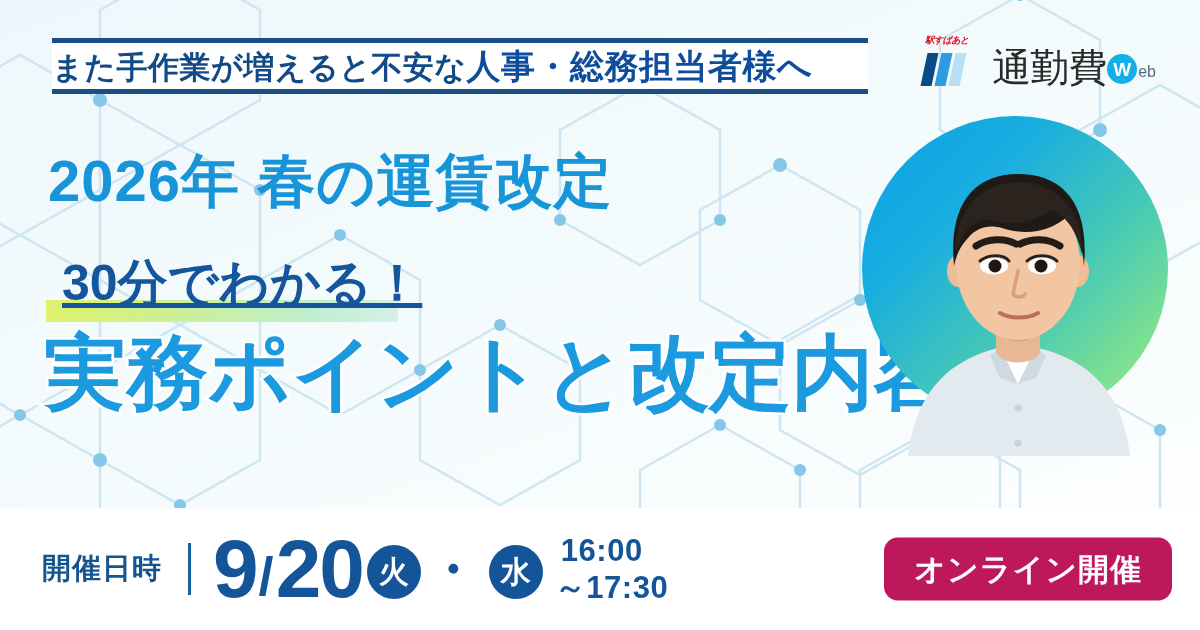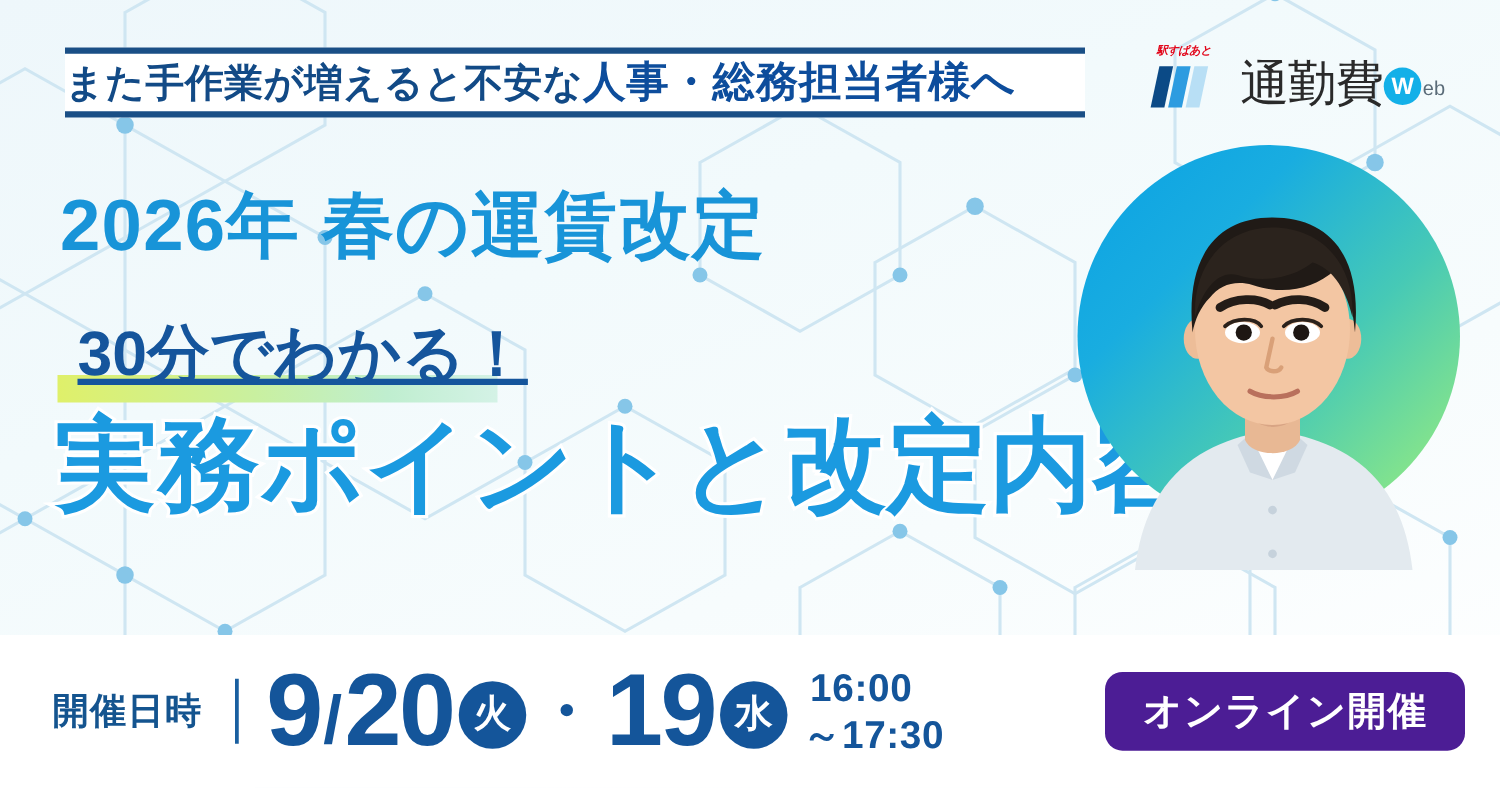--- a/index.html
+++ b/index.html
@@ -306,21 +306,21 @@
     line-height: 1.18;
     letter-spacing: 0.5px;
   }
   .d-time .t2 { margin-left: -6px; }
 
   .online-btn {
     position: absolute;
     right: 28px;
     top: 50%;
     transform: translateY(-50%);
-    background: #4c1d95;
+    background: #be185d;
     color: #ffffff;
     border: none;
     border-radius: 14px;
     padding: 16px 30px;
     font-size: 31px;
     font-weight: 900;
     letter-spacing: 1px;
     line-height: 1;
     font-family: "Liberation Sans", "DejaVu Sans", sans-serif;
     white-space: nowrap;
@@ -454,21 +454,20 @@
 
   <div class="date-bar">
     <div class="date-label">開催日時</div>
     <div class="date-sep"></div>
     <div class="date-main">
       <span class="d-num">9</span>
       <span class="d-slash">/</span>
       <span class="d-num">20</span>
       <span class="d-dow">火</span>
       <span class="d-dot">・</span>
-      <span class="d-num">19</span>
       <span class="d-dow">水</span>
       <span class="d-time">
         <div>16:00</div>
         <div class="t2">～17:30</div>
       </span>
     </div>
     <button class="online-btn">オンライン開催</button>
   </div>
 
 </div>

